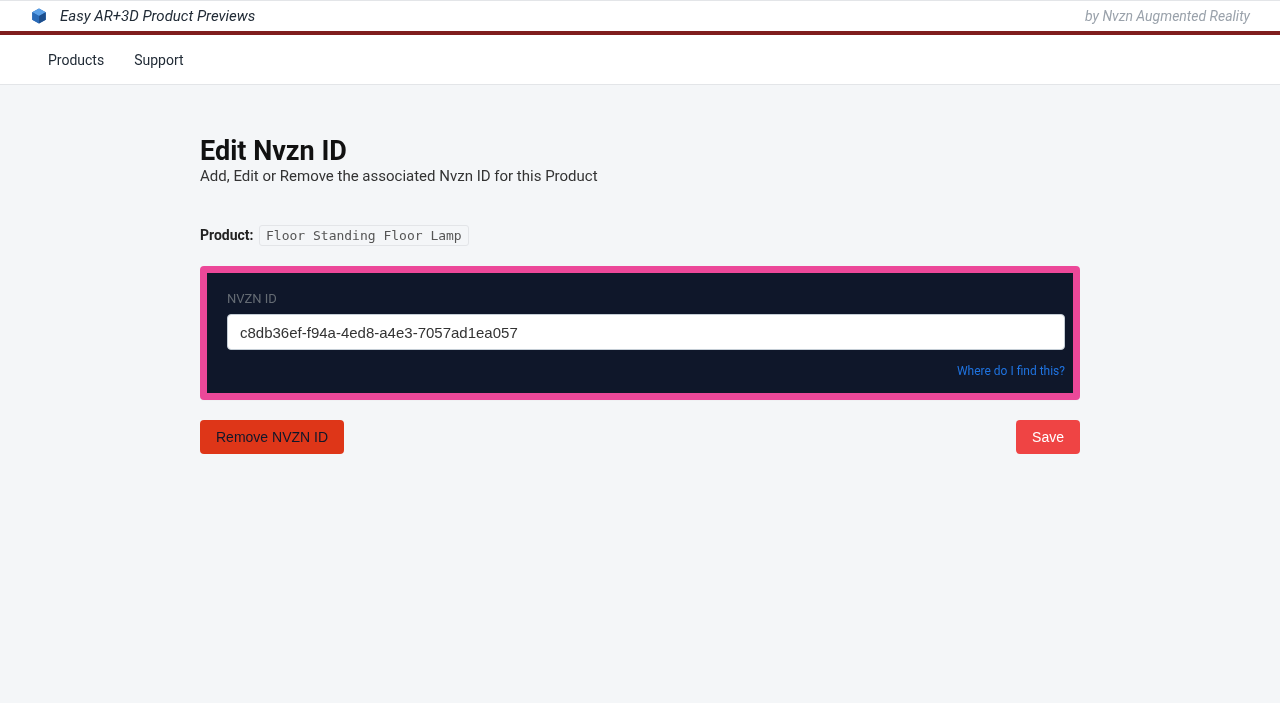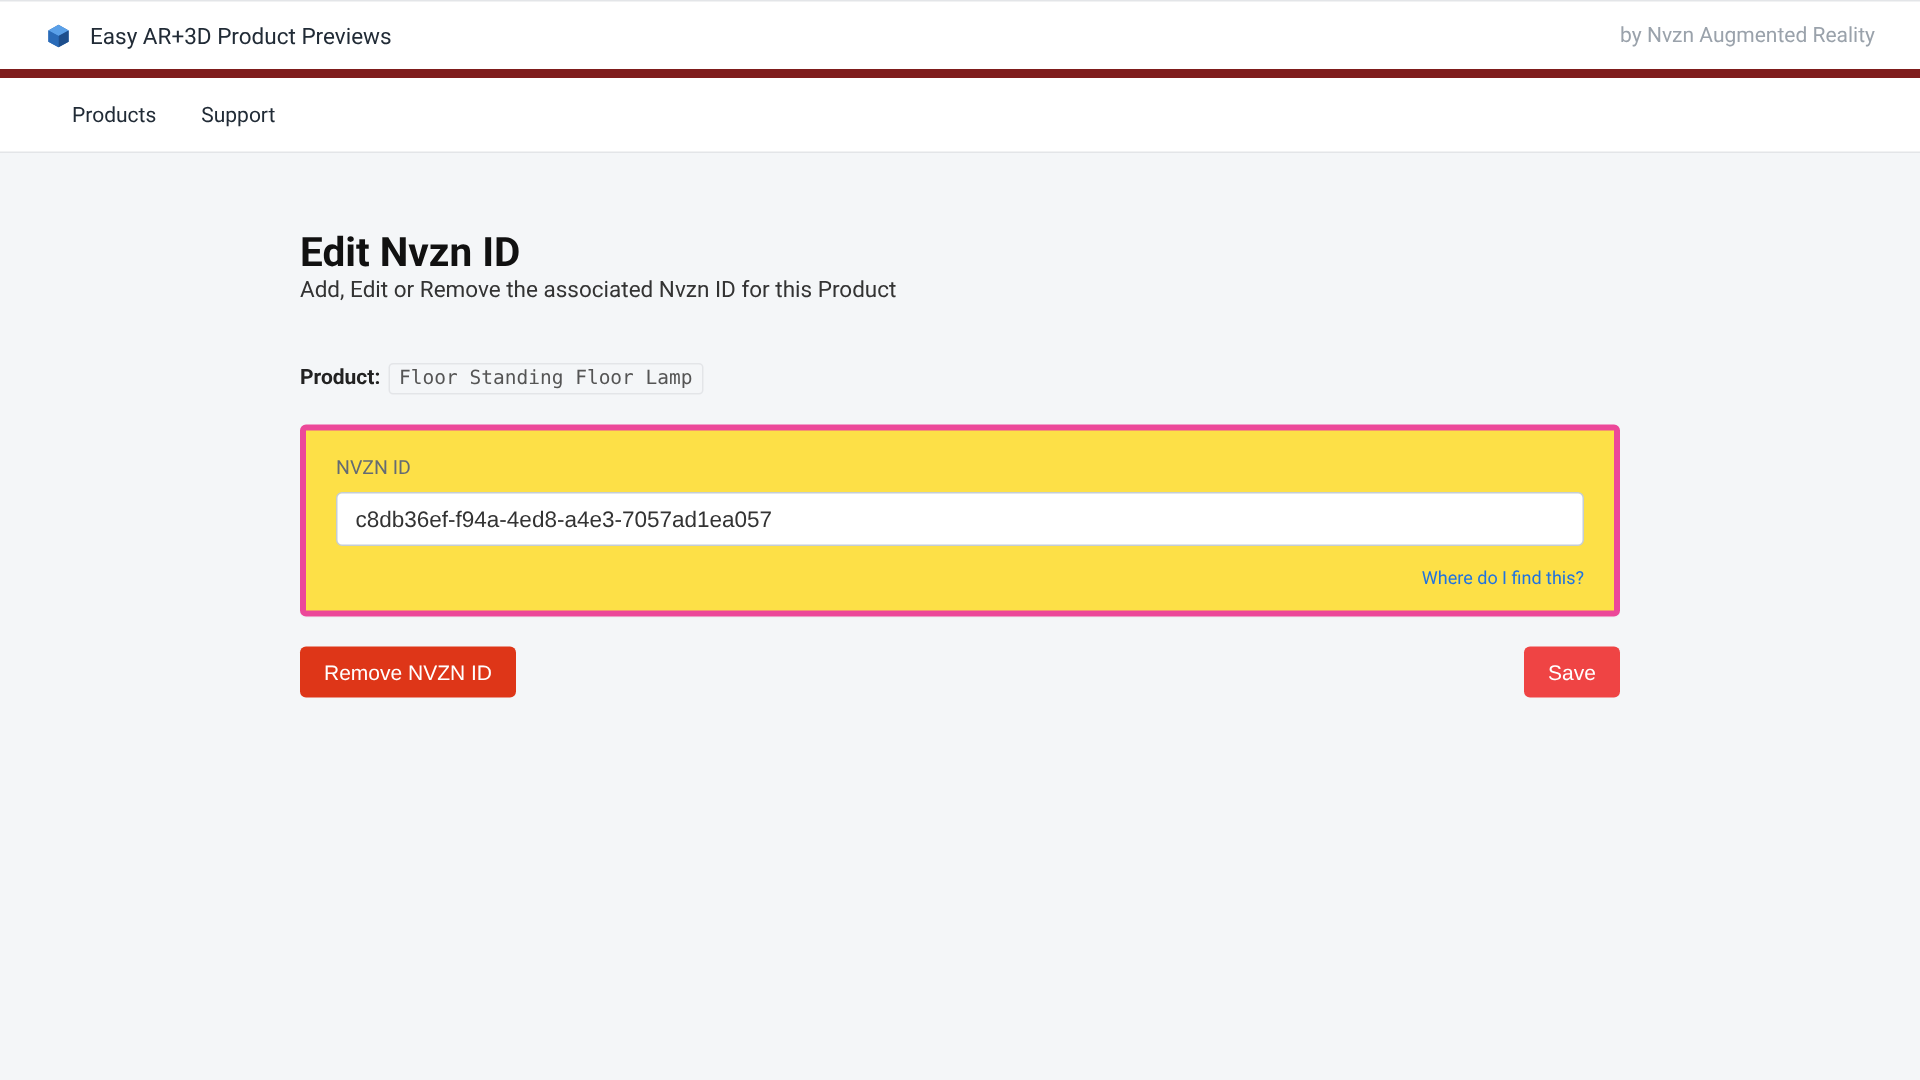--- a/index.html
+++ b/index.html
@@ -1,24 +1,25 @@
 <!DOCTYPE html>
 <html><head>
 <meta charset="utf-8">
 <style>
   * { box-sizing: border-box; margin: 0; padding: 0; }
   html, body { width: 1280px; height: 720px; font-family: -apple-system, BlinkMacSystemFont, "Segoe UI", Roboto, Helvetica, Arial, sans-serif; background: #fff; color: #212b36; }
   .topbar {
-    height: 52px;
+    height: 35px;
     border-top: 1px solid #e3e5e8;
-    border-bottom: 6px solid #7f1d1d;
+    border-bottom: 4px solid #7f1d1d;
     display: flex;
     align-items: center;
     padding: 0 30px;
     justify-content: space-between;
+    font-style: italic;
   }
   .topbar-left { display: flex; align-items: center; gap: 12px; }
   .app-icon {
     width: 18px; height: 18px;
     display: inline-flex; align-items: center; justify-content: center;
   }
   .app-title { font-size: 15px; font-weight: 400; color: #212b36; }
   .app-by { font-size: 14px; color: #9aa2ab; }
   .navbar {
     height: 50px;
@@ -58,24 +59,24 @@
     font-family: "SFMono-Regular", Menlo, Consolas, monospace;
     font-size: 13px;
     background: #f4f6f8;
     border: 1px solid #e3e5e8;
     border-radius: 3px;
     padding: 2px 6px;
     color: #555;
     margin-left: 2px;
   }
   .card {
-    background: #fde047;
-    border: 4px solid #ec4899;
+    background: #0f172a;
+    border: 7px solid #ec4899;
     border-radius: 4px;
-    padding: 18px 20px 14px 20px;
+    padding: 18px 8px 14px 20px;
     box-shadow: 0 1px 1px rgba(0,0,0,0.02);
     margin-bottom: 20px;
   }
   .field-label {
     font-size: 13px;
     color: #646b73;
     margin-bottom: 8px;
     display: block;
   }
   .text-input {
@@ -105,21 +106,21 @@
   }
   .btn {
     border: none;
     border-radius: 4px;
     padding: 9px 16px;
     font-size: 14px;
     cursor: pointer;
   }
   .btn-danger {
     background: #de3618;
-    color: #ffffff;
+    color: #0f172a;
   }
   .btn-primary {
     background: #ef4444;
     color: #fff;
   }
 </style>
 </head>
 <body>
 
 <div class="topbar">

